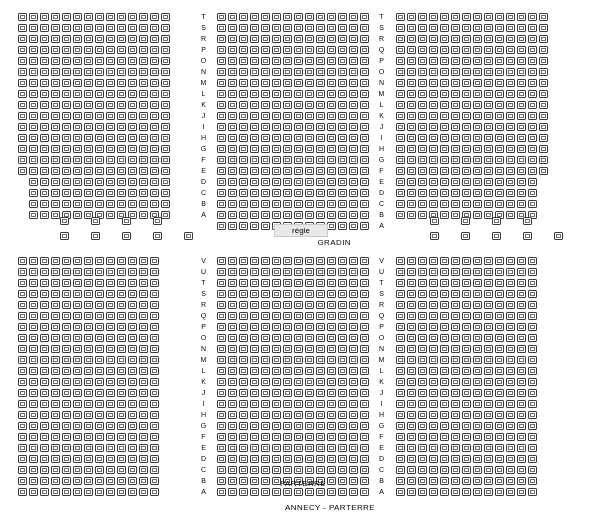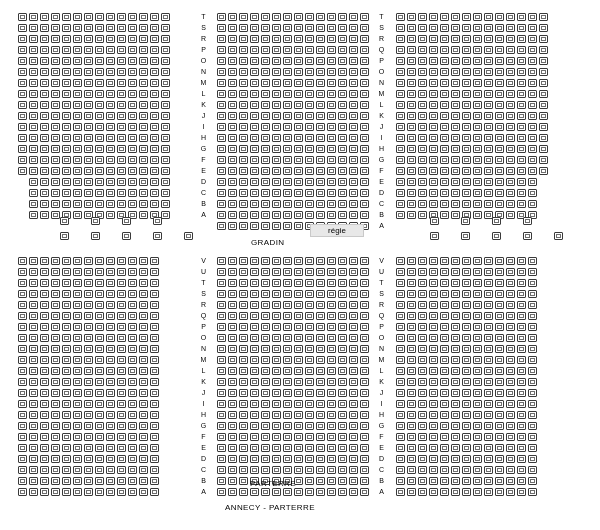--- a/index.html
+++ b/index.html
@@ -63,33 +63,32 @@
     text-align: center;
     width: 9px;
   }
   .rowlabels div {
     height: 9px;
   }
   .caption {
     position: absolute;
     font-size: 8px;
     letter-spacing: 0.4px;
-    text-align: left;
+    text-align: right;
     white-space: nowrap;
   }
   .regie {
     position: absolute;
     background: #e8e8e8;
     border: 1px solid #c9c9c9;
     font-size: 8px;
     text-align: center;
     line-height: 11px;
     height: 11px;
     width: 52px;
-    margin-left: 36px;
   }
   .right-align .row {
     justify-content: flex-end;
   }
 </style>
 </head>
 <body>
 
 <div class="map">
 

